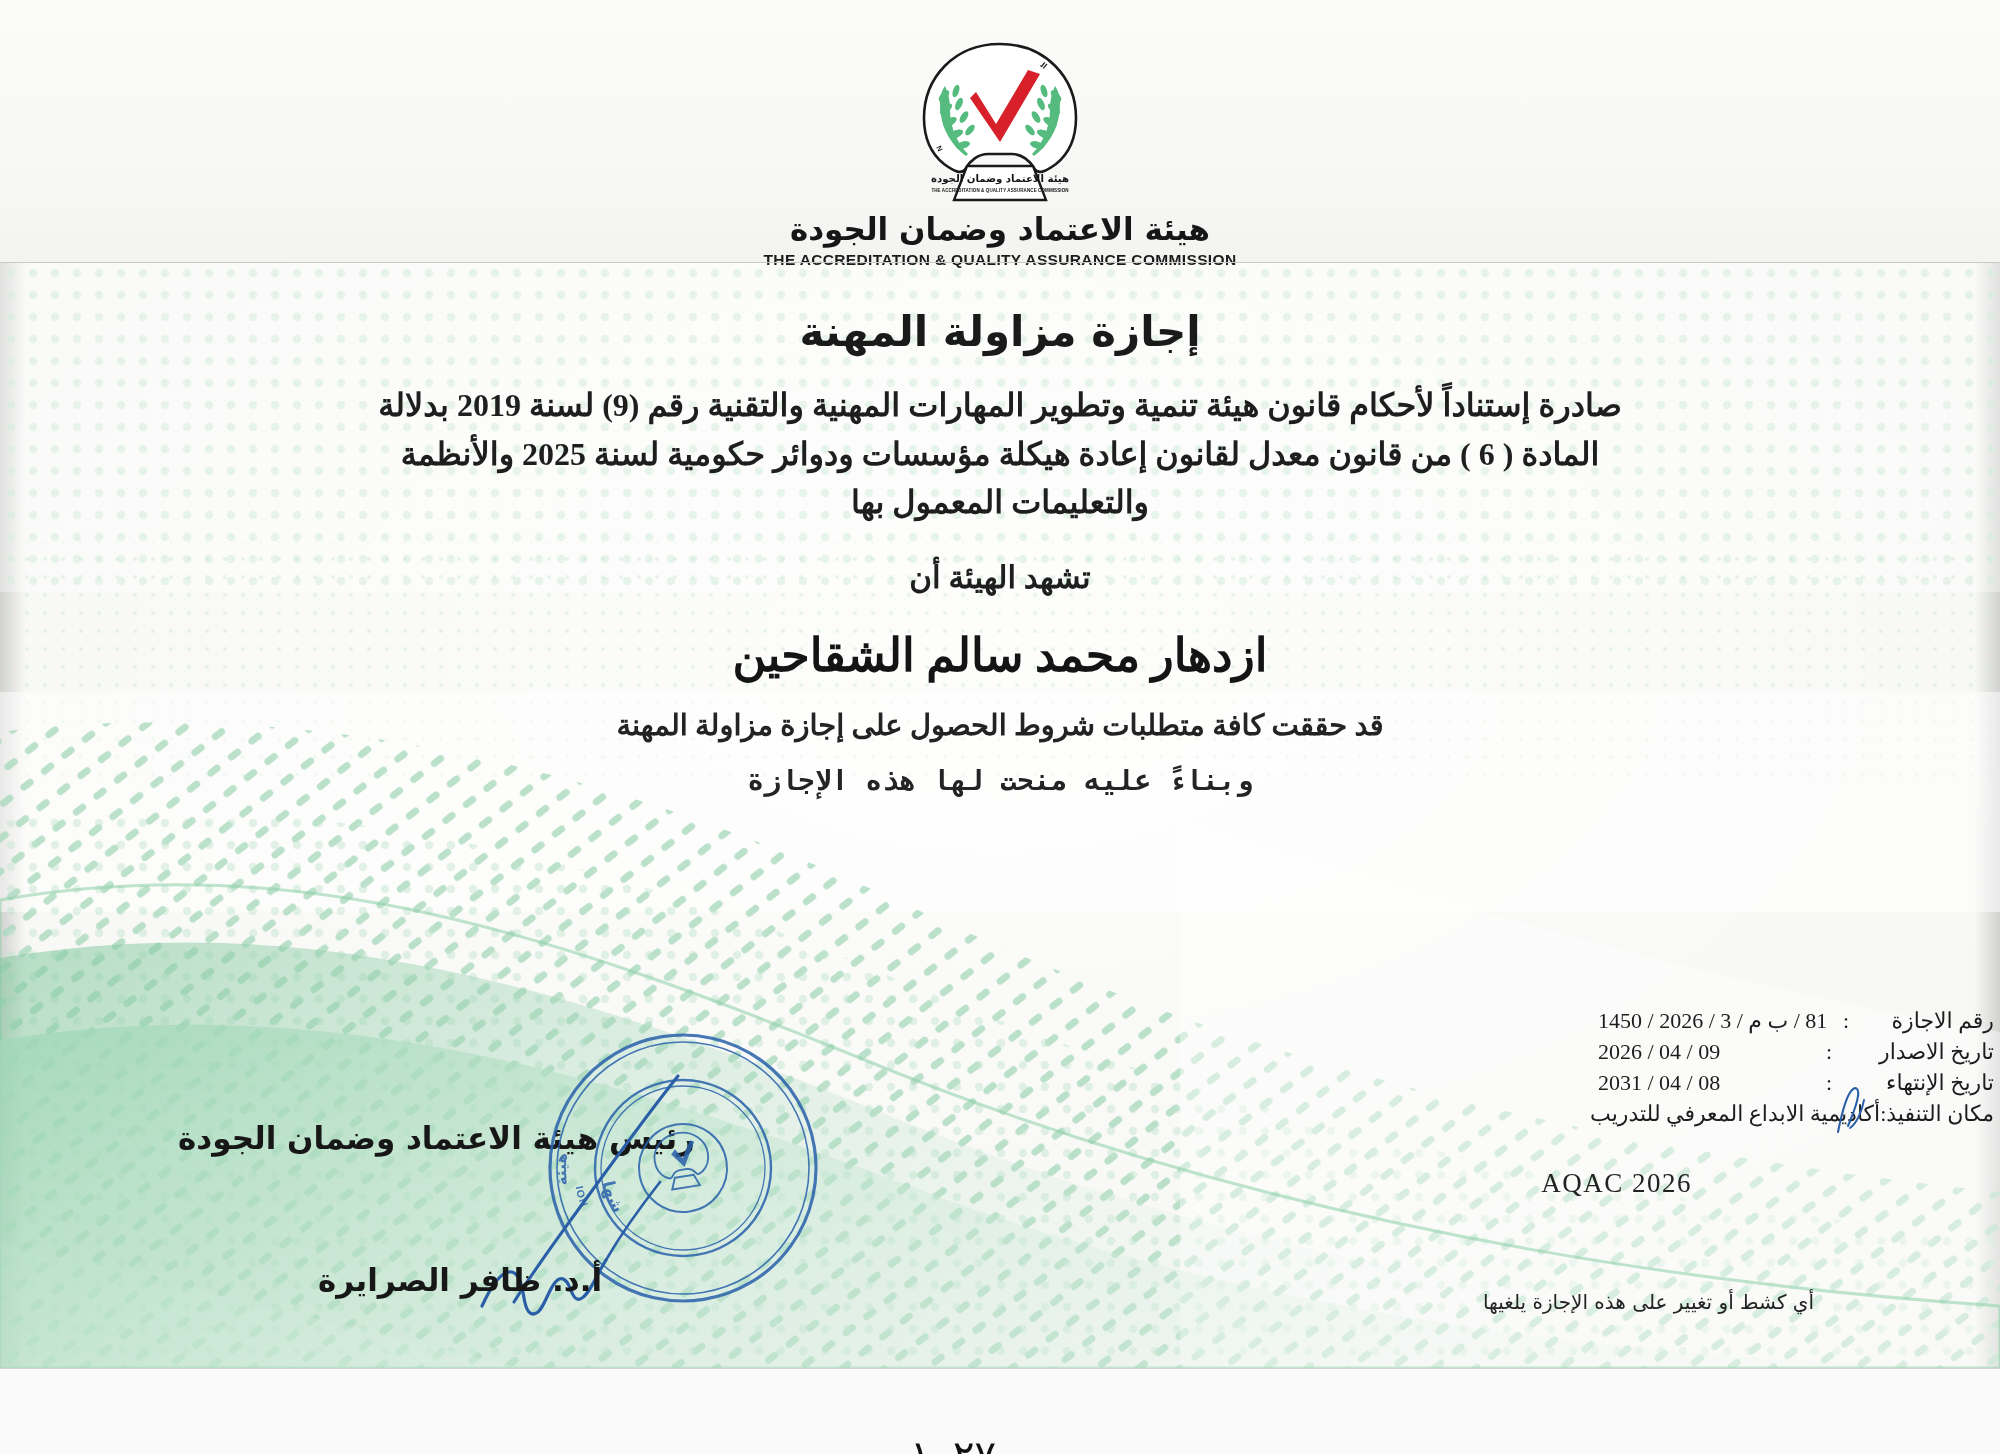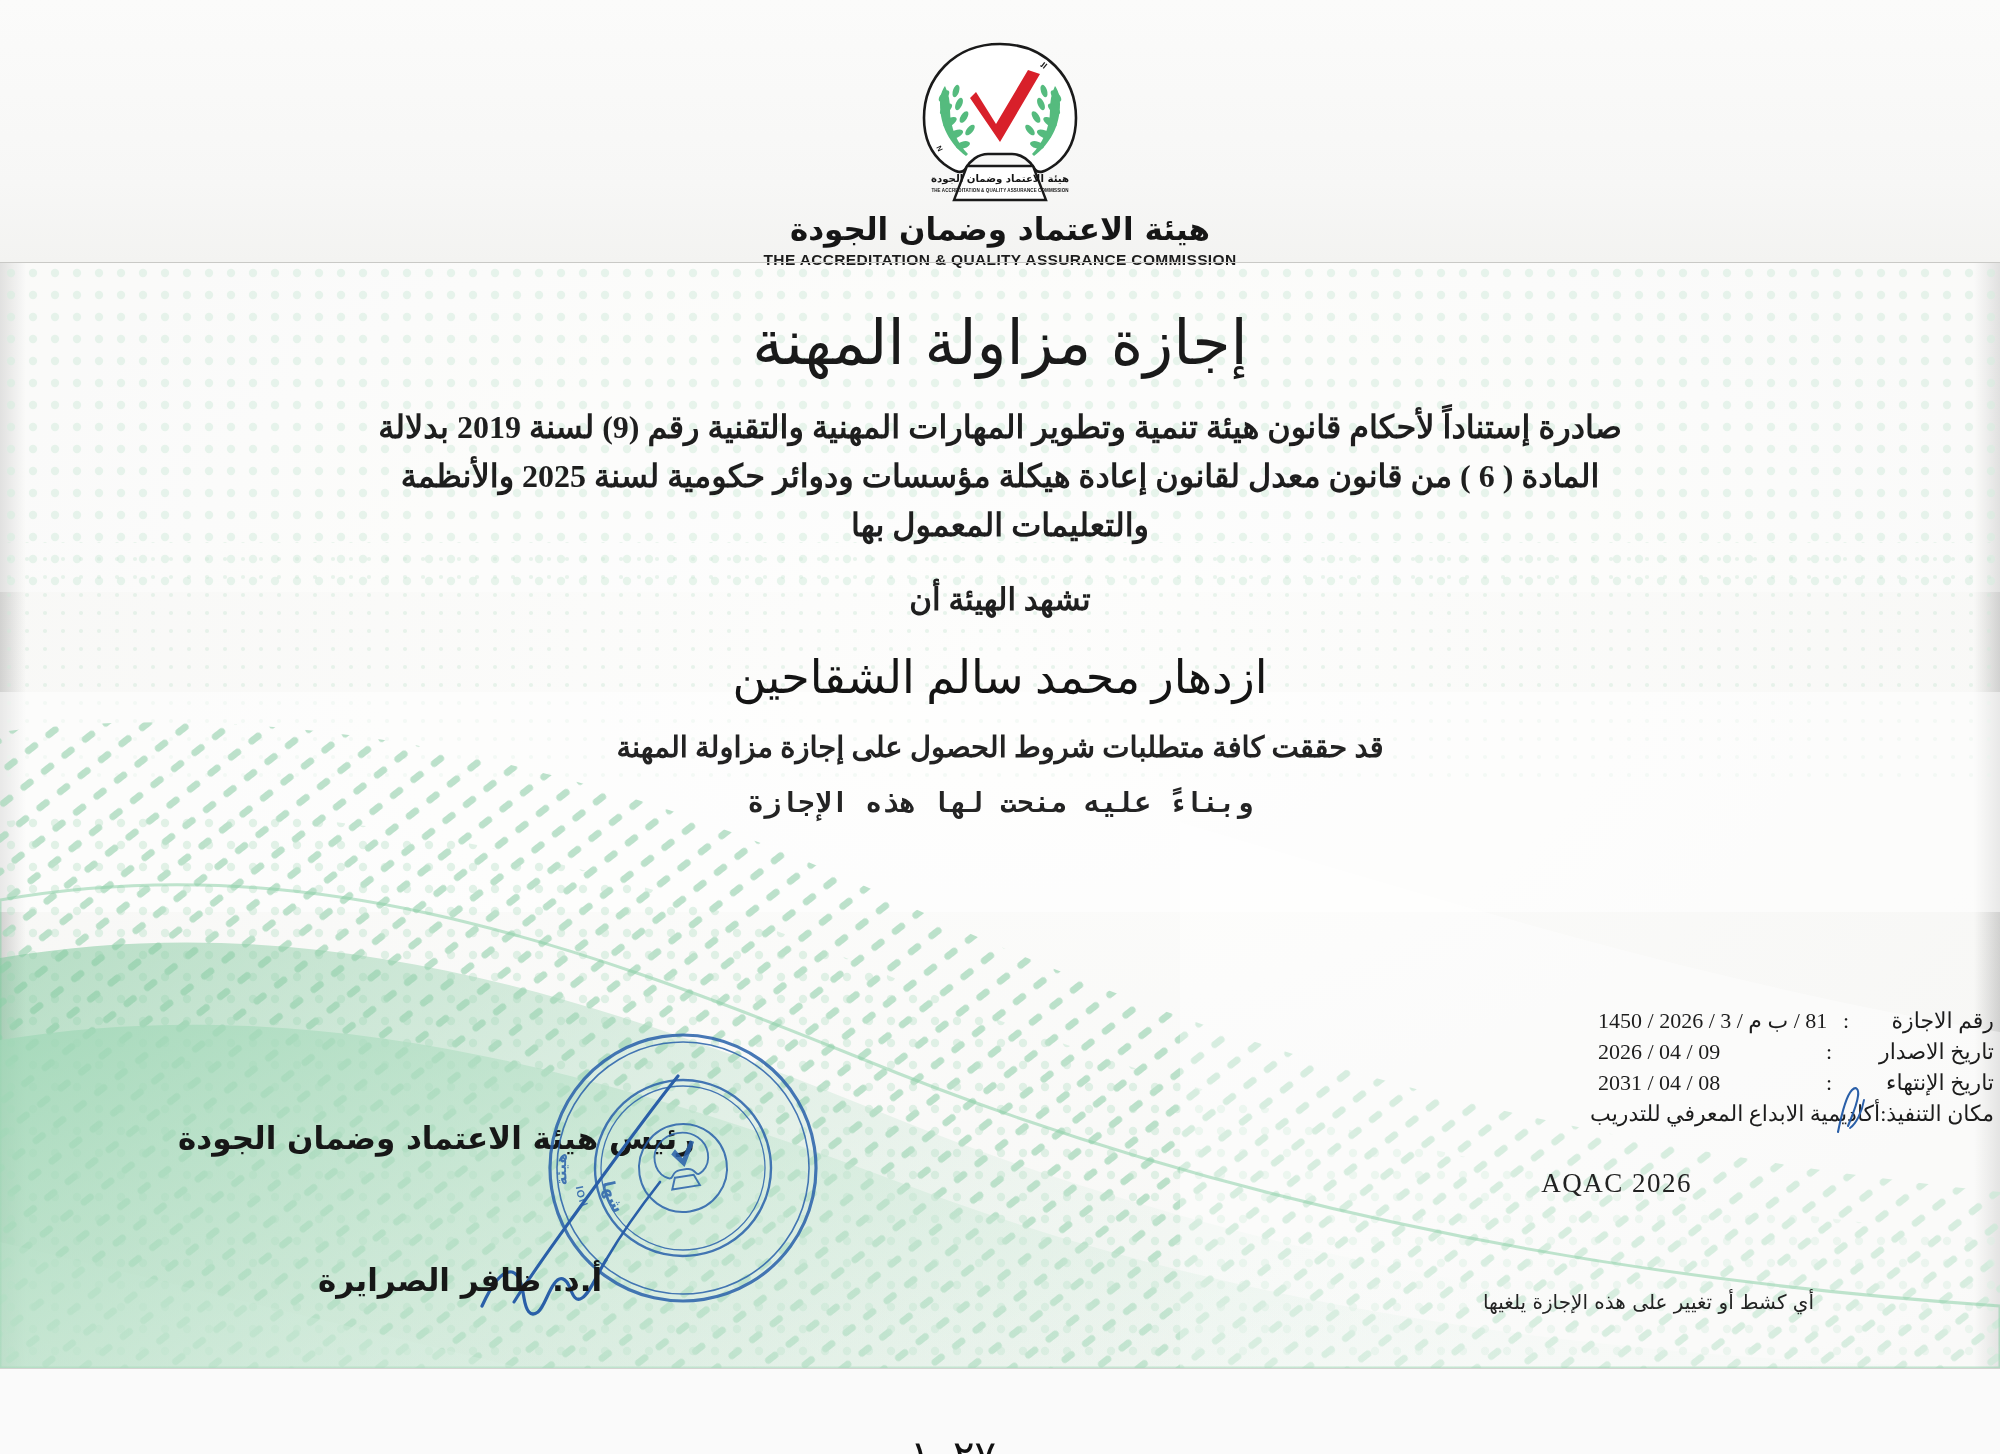--- a/index.html
+++ b/index.html
@@ -102,22 +102,22 @@
     top: 262px; left: 0; right: 0; bottom: 86px;
     z-index: 4;
     direction: rtl;
     text-align: center;
     color: #1d1d1d;
   }
 
   .cert-title {
     margin: 46px 0 0;
     font-family: "DejaVu Sans", "Liberation Sans", sans-serif;
-    font-weight: 400;
-    font-size: 62px;
+    font-weight: 700;
+    font-size: 42px;
     line-height: 1.12;
     color: #1a1a1a;
     letter-spacing: 0px;
   }
 
   .legal-block {
     margin: 26px auto 0;
     width: 1620px;
     font-family: "Liberation Serif", "DejaVu Serif", serif;
     font-weight: 700;
@@ -131,21 +131,21 @@
     margin-top: 32px;
     font-family: "Liberation Serif", "DejaVu Serif", serif;
     font-weight: 700;
     font-size: 31px;
     color: #1f1f1f;
   }
 
   .holder-name {
     margin-top: 32px;
     font-family: "Liberation Serif", "DejaVu Serif", serif;
-    font-weight: 400;
+    font-weight: 700;
     font-size: 46px;
     letter-spacing: 1px;
     color: #141414;
   }
 
   .qualified {
     margin-top: 26px;
     font-family: "Liberation Serif", "DejaVu Serif", serif;
     font-weight: 600;
     font-size: 29px;

